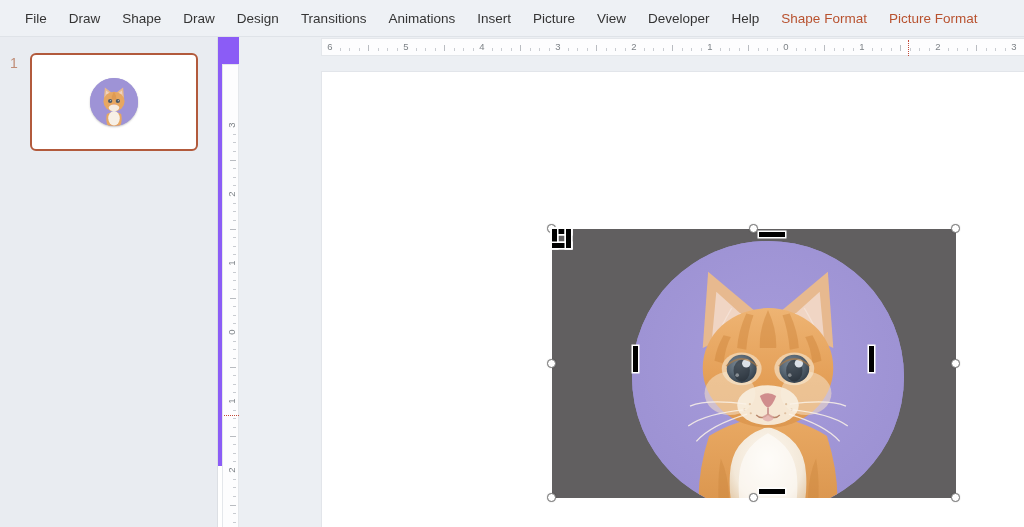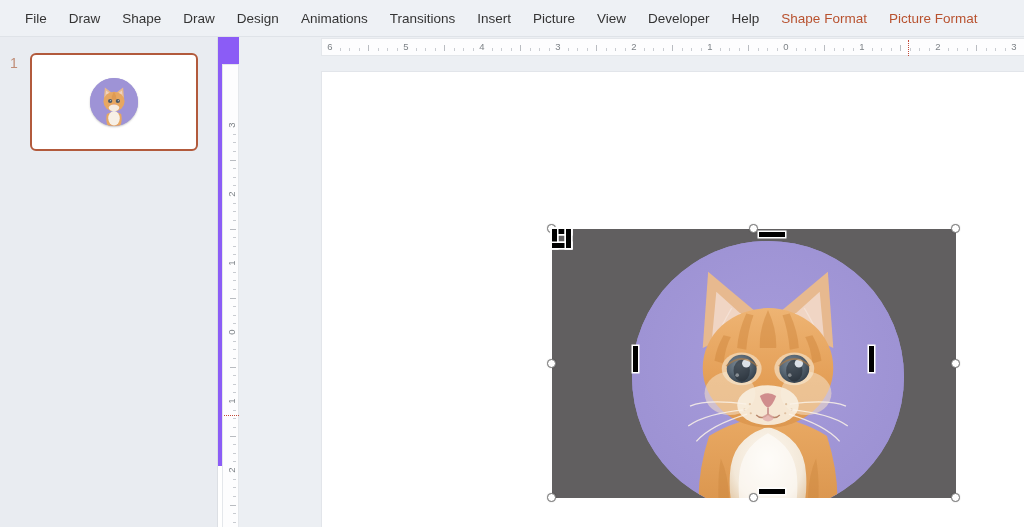--- a/index.html
+++ b/index.html
@@ -187,22 +187,22 @@
 <body>
 
 <div id="app">
 
   <div class="menubar">
     <div class="menu-item">File</div>
     <div class="menu-item">Draw</div>
     <div class="menu-item">Shape</div>
     <div class="menu-item">Draw</div>
     <div class="menu-item">Design</div>
+    <div class="menu-item">Transitions</div>
     <div class="menu-item">Animations</div>
-    <div class="menu-item">Transitions</div>
     <div class="menu-item">Insert</div>
     <div class="menu-item">Picture</div>
     <div class="menu-item">View</div>
     <div class="menu-item">Developer</div>
     <div class="menu-item">Help</div>
     <div class="menu-item ctx">Shape Format</div>
     <div class="menu-item ctx">Picture Format</div>
   </div>
 
   <div class="edit-area"></div>

